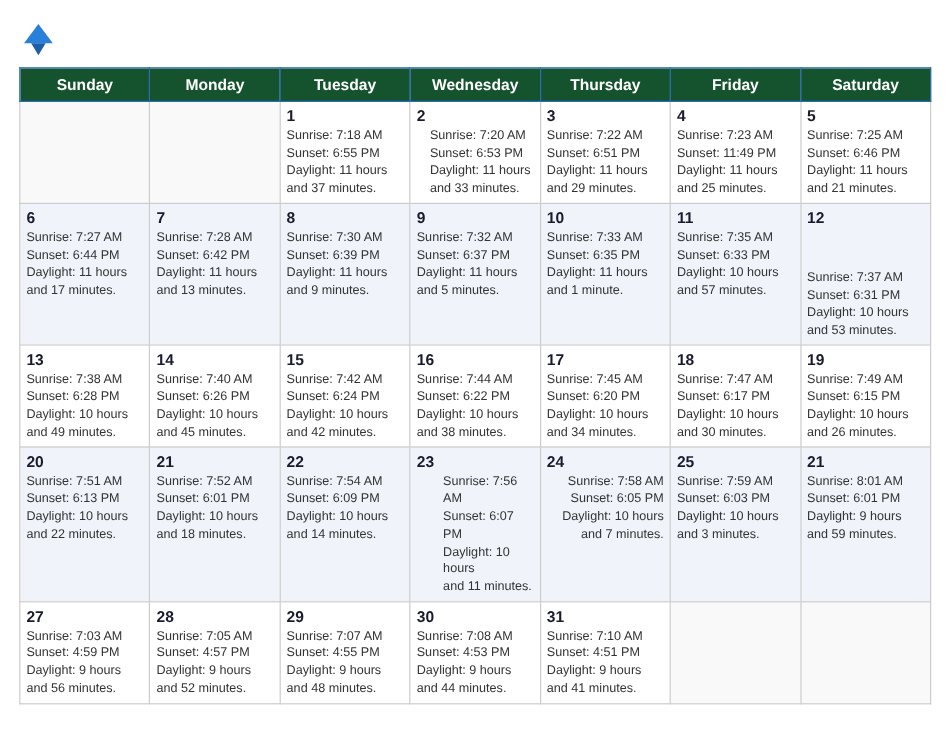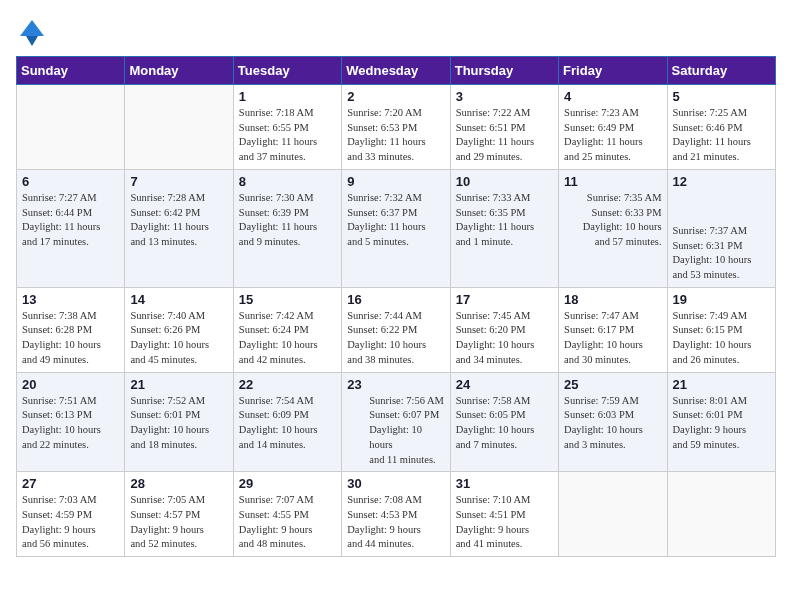--- a/index.html
+++ b/index.html
@@ -27,26 +27,26 @@
     .location-title {
       font-size: 16px;
       color: #444;
     }
     table {
       width: 100%;
       border-collapse: collapse;
       table-layout: fixed;
     }
     thead tr th {
-      background-color: #4c1d95;
+      background-color: #14532d;
       color: #fff;
       font-size: 13px;
       font-weight: bold;
       padding: 6px 4px;
-      text-align: left;
+      text-align: center;
       border: 1px solid #2a6db5;
     }
     tbody tr td {
       border: 1px solid #ccc;
       vertical-align: top;
       padding: 4px 5px;
       font-size: 11px;
       color: #333;
       height: 85px;
     }
@@ -60,21 +60,20 @@
       font-size: 13px;
       font-weight: bold;
       color: #1a1a2e;
       display: block;
       margin-bottom: 2px;
     }
     .day-detail {
       color: #333;
       font-size: 10.5px;
       line-height: 1.4;
-      font-family: Liberation Serif, serif;
     }
     .empty-cell {
       background: #f9f9f9 !important;
     }
     .logo-wrapper {
       display: flex;
       align-items: center;
       gap: 4px;
     }
     .logo-text {
@@ -121,36 +120,36 @@
         <td class="empty-cell"></td>
         <td>
           <span class="day-number">1</span>
           <div class="day-detail" style="white-space: pre-line;">Sunrise: 7:18 AM
 Sunset: 6:55 PM
 Daylight: 11 hours
 and 37 minutes.</div>
         </td>
         <td>
           <span class="day-number">2</span>
-          <div class="day-detail" style="white-space: pre-line;">Sunrise: 7:20 AM
+          <div class="day-detail" style="white-space: pre-line; margin-left: 11px;">Sunrise: 7:20 AM
 Sunset: 6:53 PM
 Daylight: 11 hours
 and 33 minutes.</div>
         </td>
         <td>
           <span class="day-number">3</span>
           <div class="day-detail" style="white-space: pre-line;">Sunrise: 7:22 AM
 Sunset: 6:51 PM
 Daylight: 11 hours
 and 29 minutes.</div>
         </td>
         <td>
           <span class="day-number">4</span>
           <div class="day-detail" style="white-space: pre-line;">Sunrise: 7:23 AM
-Sunset: 6:49 PM
+Sunset: 11:49 PM
 Daylight: 11 hours
 and 25 minutes.</div>
         </td>
         <td>
           <span class="day-number">5</span>
           <div class="day-detail" style="white-space: pre-line;">Sunrise: 7:25 AM
 Sunset: 6:46 PM
 Daylight: 11 hours
 and 21 minutes.</div>
         </td>
@@ -186,21 +185,21 @@
         </td>
         <td>
           <span class="day-number">10</span>
           <div class="day-detail" style="white-space: pre-line;">Sunrise: 7:33 AM
 Sunset: 6:35 PM
 Daylight: 11 hours
 and 1 minute.</div>
         </td>
         <td>
           <span class="day-number">11</span>
-          <div class="day-detail" style="white-space: pre-line; text-align: right;">Sunrise: 7:35 AM
+          <div class="day-detail" style="white-space: pre-line;">Sunrise: 7:35 AM
 Sunset: 6:33 PM
 Daylight: 10 hours
 and 57 minutes.</div>
         </td>
         <td>
           <span class="day-number">12</span>
           <div class="day-detail" style="white-space: pre-line; margin-top: 35px;">Sunrise: 7:37 AM
 Sunset: 6:31 PM
 Daylight: 10 hours
 and 53 minutes.</div>
@@ -281,21 +280,21 @@
         </td>
         <td>
           <span class="day-number">23</span>
           <div class="day-detail" style="white-space: pre-line; margin-left: 22px;">Sunrise: 7:56 AM
 Sunset: 6:07 PM
 Daylight: 10 hours
 and 11 minutes.</div>
         </td>
         <td>
           <span class="day-number">24</span>
-          <div class="day-detail" style="white-space: pre-line;">Sunrise: 7:58 AM
+          <div class="day-detail" style="white-space: pre-line; text-align: right;">Sunrise: 7:58 AM
 Sunset: 6:05 PM
 Daylight: 10 hours
 and 7 minutes.</div>
         </td>
         <td>
           <span class="day-number">25</span>
           <div class="day-detail" style="white-space: pre-line;">Sunrise: 7:59 AM
 Sunset: 6:03 PM
 Daylight: 10 hours
 and 3 minutes.</div>

